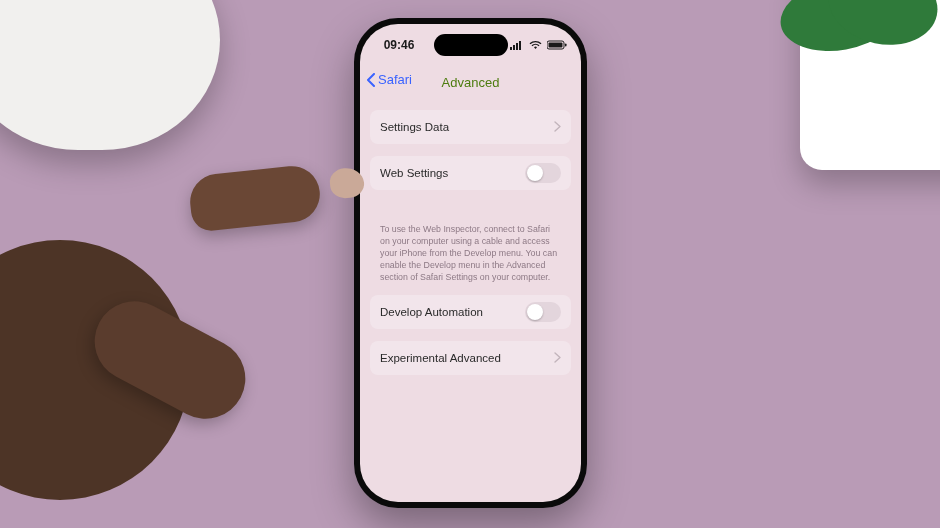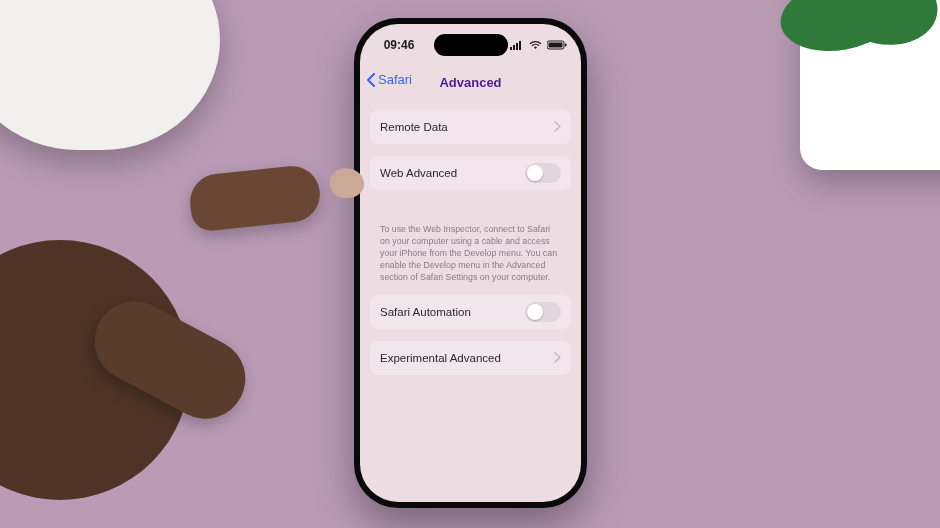--- a/index.html
+++ b/index.html
@@ -15,21 +15,21 @@
   .phone{position:absolute;left:354px;top:18px;width:233px;height:490px;background:#0a0a0a;border-radius:44px;box-shadow:0 18px 40px rgba(0,0,0,.35);}
   .phone-inner{position:absolute;left:6px;top:6px;right:6px;bottom:6px;border-radius:38px;background:#eedce3;overflow:hidden;}
   .notch{position:absolute;left:50%;top:10px;transform:translateX(-50%);width:74px;height:22px;background:#000;border-radius:14px;z-index:5;}
   
   .status{position:absolute;left:0;right:0;top:0;height:42px;padding:0 14px;display:flex;align-items:center;justify-content:space-between;font-size:12px;font-weight:600;color:#1a1a1a;}
   .status .time{min-width:42px;text-align:center;margin-left:4px;}
   .status-right{display:flex;align-items:center;gap:5px;}
   .status-right svg{display:block;}
   
   .nav{position:absolute;left:0;right:0;top:42px;height:32px;display:flex;align-items:center;justify-content:center;}
-  .nav-title{font-size:13px;font-weight:700;color:#4c1d95;}
+  .nav-title{font-size:13px;font-weight:400;color:#4d7c0f;}
   .nav-back{position:absolute;left:6px;top:6px;display:flex;align-items:center;gap:2px;color:#3a63ff;font-size:13px;}
   .nav-back svg{display:block;}
   
   .content{position:absolute;left:0;right:0;top:78px;bottom:0;padding:8px 10px 0 10px;}
   .group{margin-bottom:12px;}
   .cell{background:#f2e5eb;border-radius:8px;height:34px;display:flex;align-items:center;justify-content:space-between;padding:0 10px;font-size:11.5px;color:#2a2a2a;}
   .chevron-right{opacity:.45;}
   .footer{font-size:8.8px;line-height:1.35;color:#8d7985;padding:6px 10px 0 10px;margin-top:28px;}
   
   .toggle{position:relative;width:36px;height:20px;border-radius:20px;}
@@ -95,43 +95,43 @@
           </span>
           <span>Safari</span>
         </div>
         <div class="nav-title">Advanced</div>
       </div>
 
       <div class="content">
 
         <div class="group">
           <div class="cell">
-            <span>Remote Data</span>
+            <span>Settings Data</span>
             <span class="chevron-right">
               <svg width="7" height="11" viewBox="0 0 7 11">
                   <path d="M1 1 L6 5.5 L1 10" stroke="#8a7a83" stroke-width="1.4" fill="none" stroke-linecap="round" stroke-linejoin="round"></path>
                 </svg>
             </span>
           </div>
         </div>
 
 
         <div class="group">
           <div class="cell">
-            <span>Web Advanced</span>
+            <span>Web Settings</span>
             <span class="toggle off">
                 <span class="knob"></span>
               </span>
           </div>
           <div class="footer">To use the Web Inspector, connect to Safari on your computer using a cable and access your iPhone from the Develop menu. You can enable the Develop menu in the Advanced section of Safari Settings on your computer.</div>
         </div>
 
         <div class="group">
           <div class="cell">
-            <span>Safari Automation</span>
+            <span>Develop Automation</span>
             <span class="toggle off">
                 <span class="knob"></span>
               </span>
           </div>
         </div>
 
         <div class="group">
           <div class="cell">
             <span>Experimental Advanced</span>
             <span class="chevron-right">

